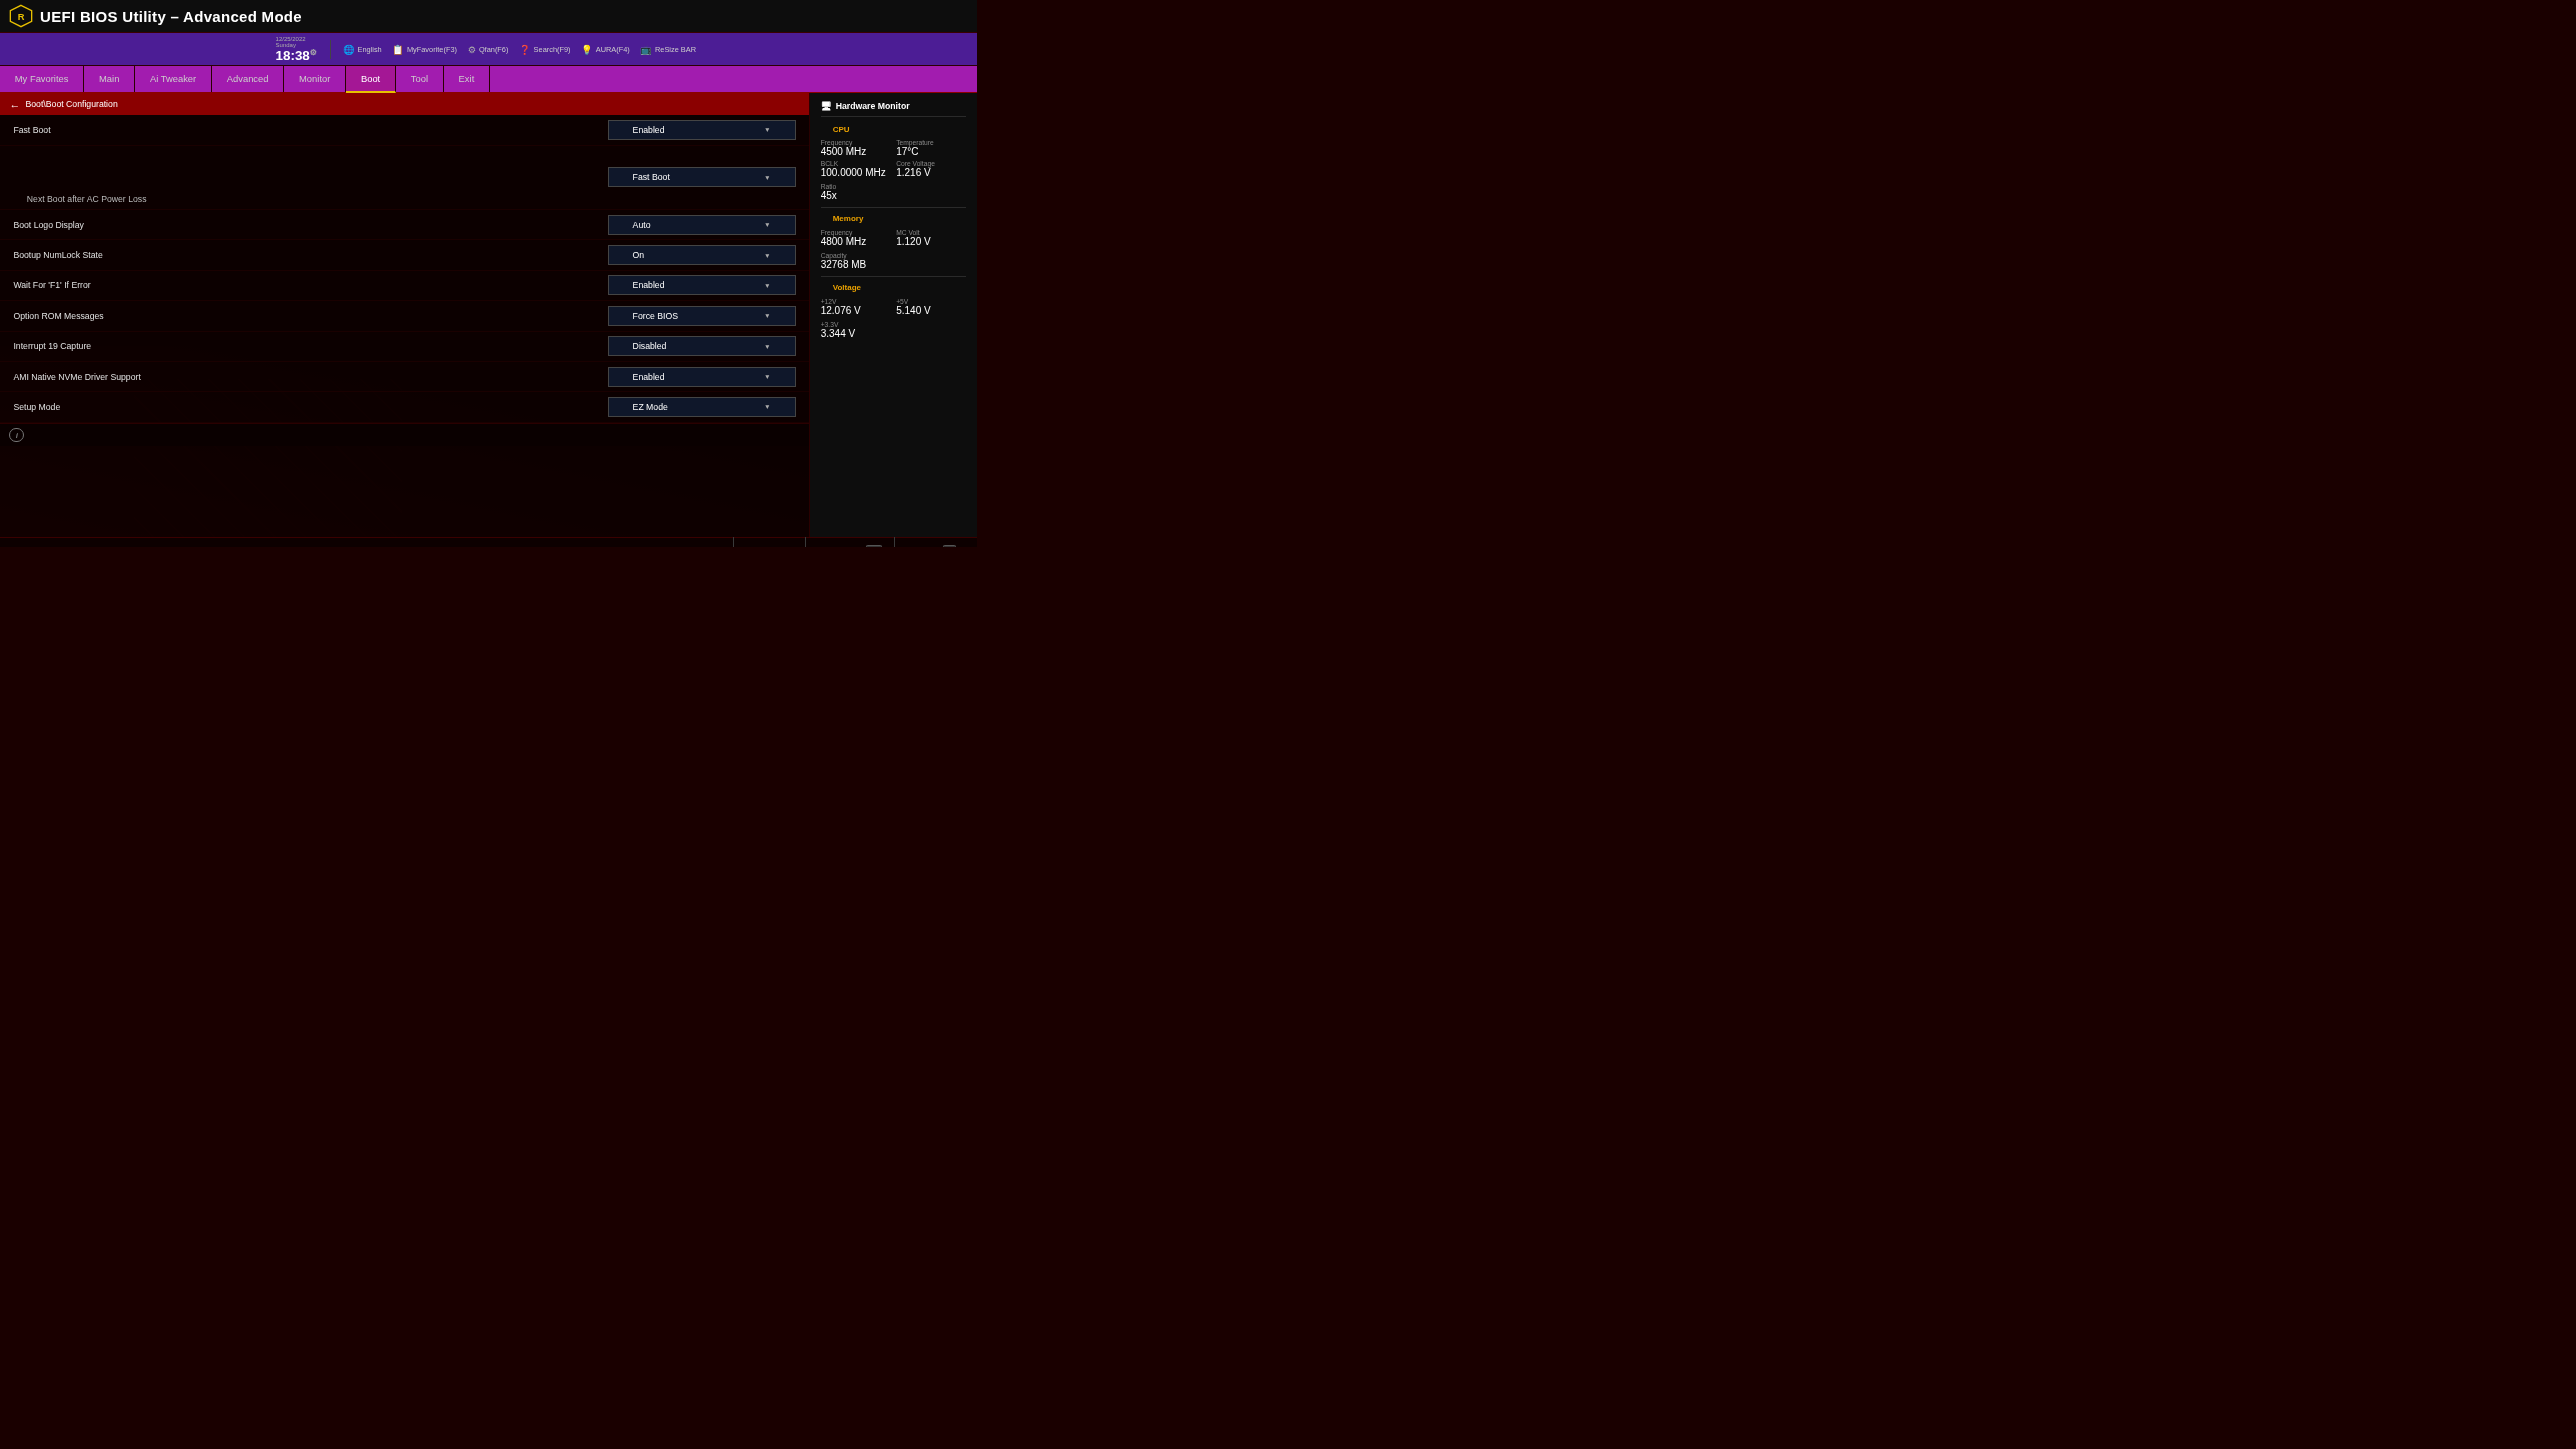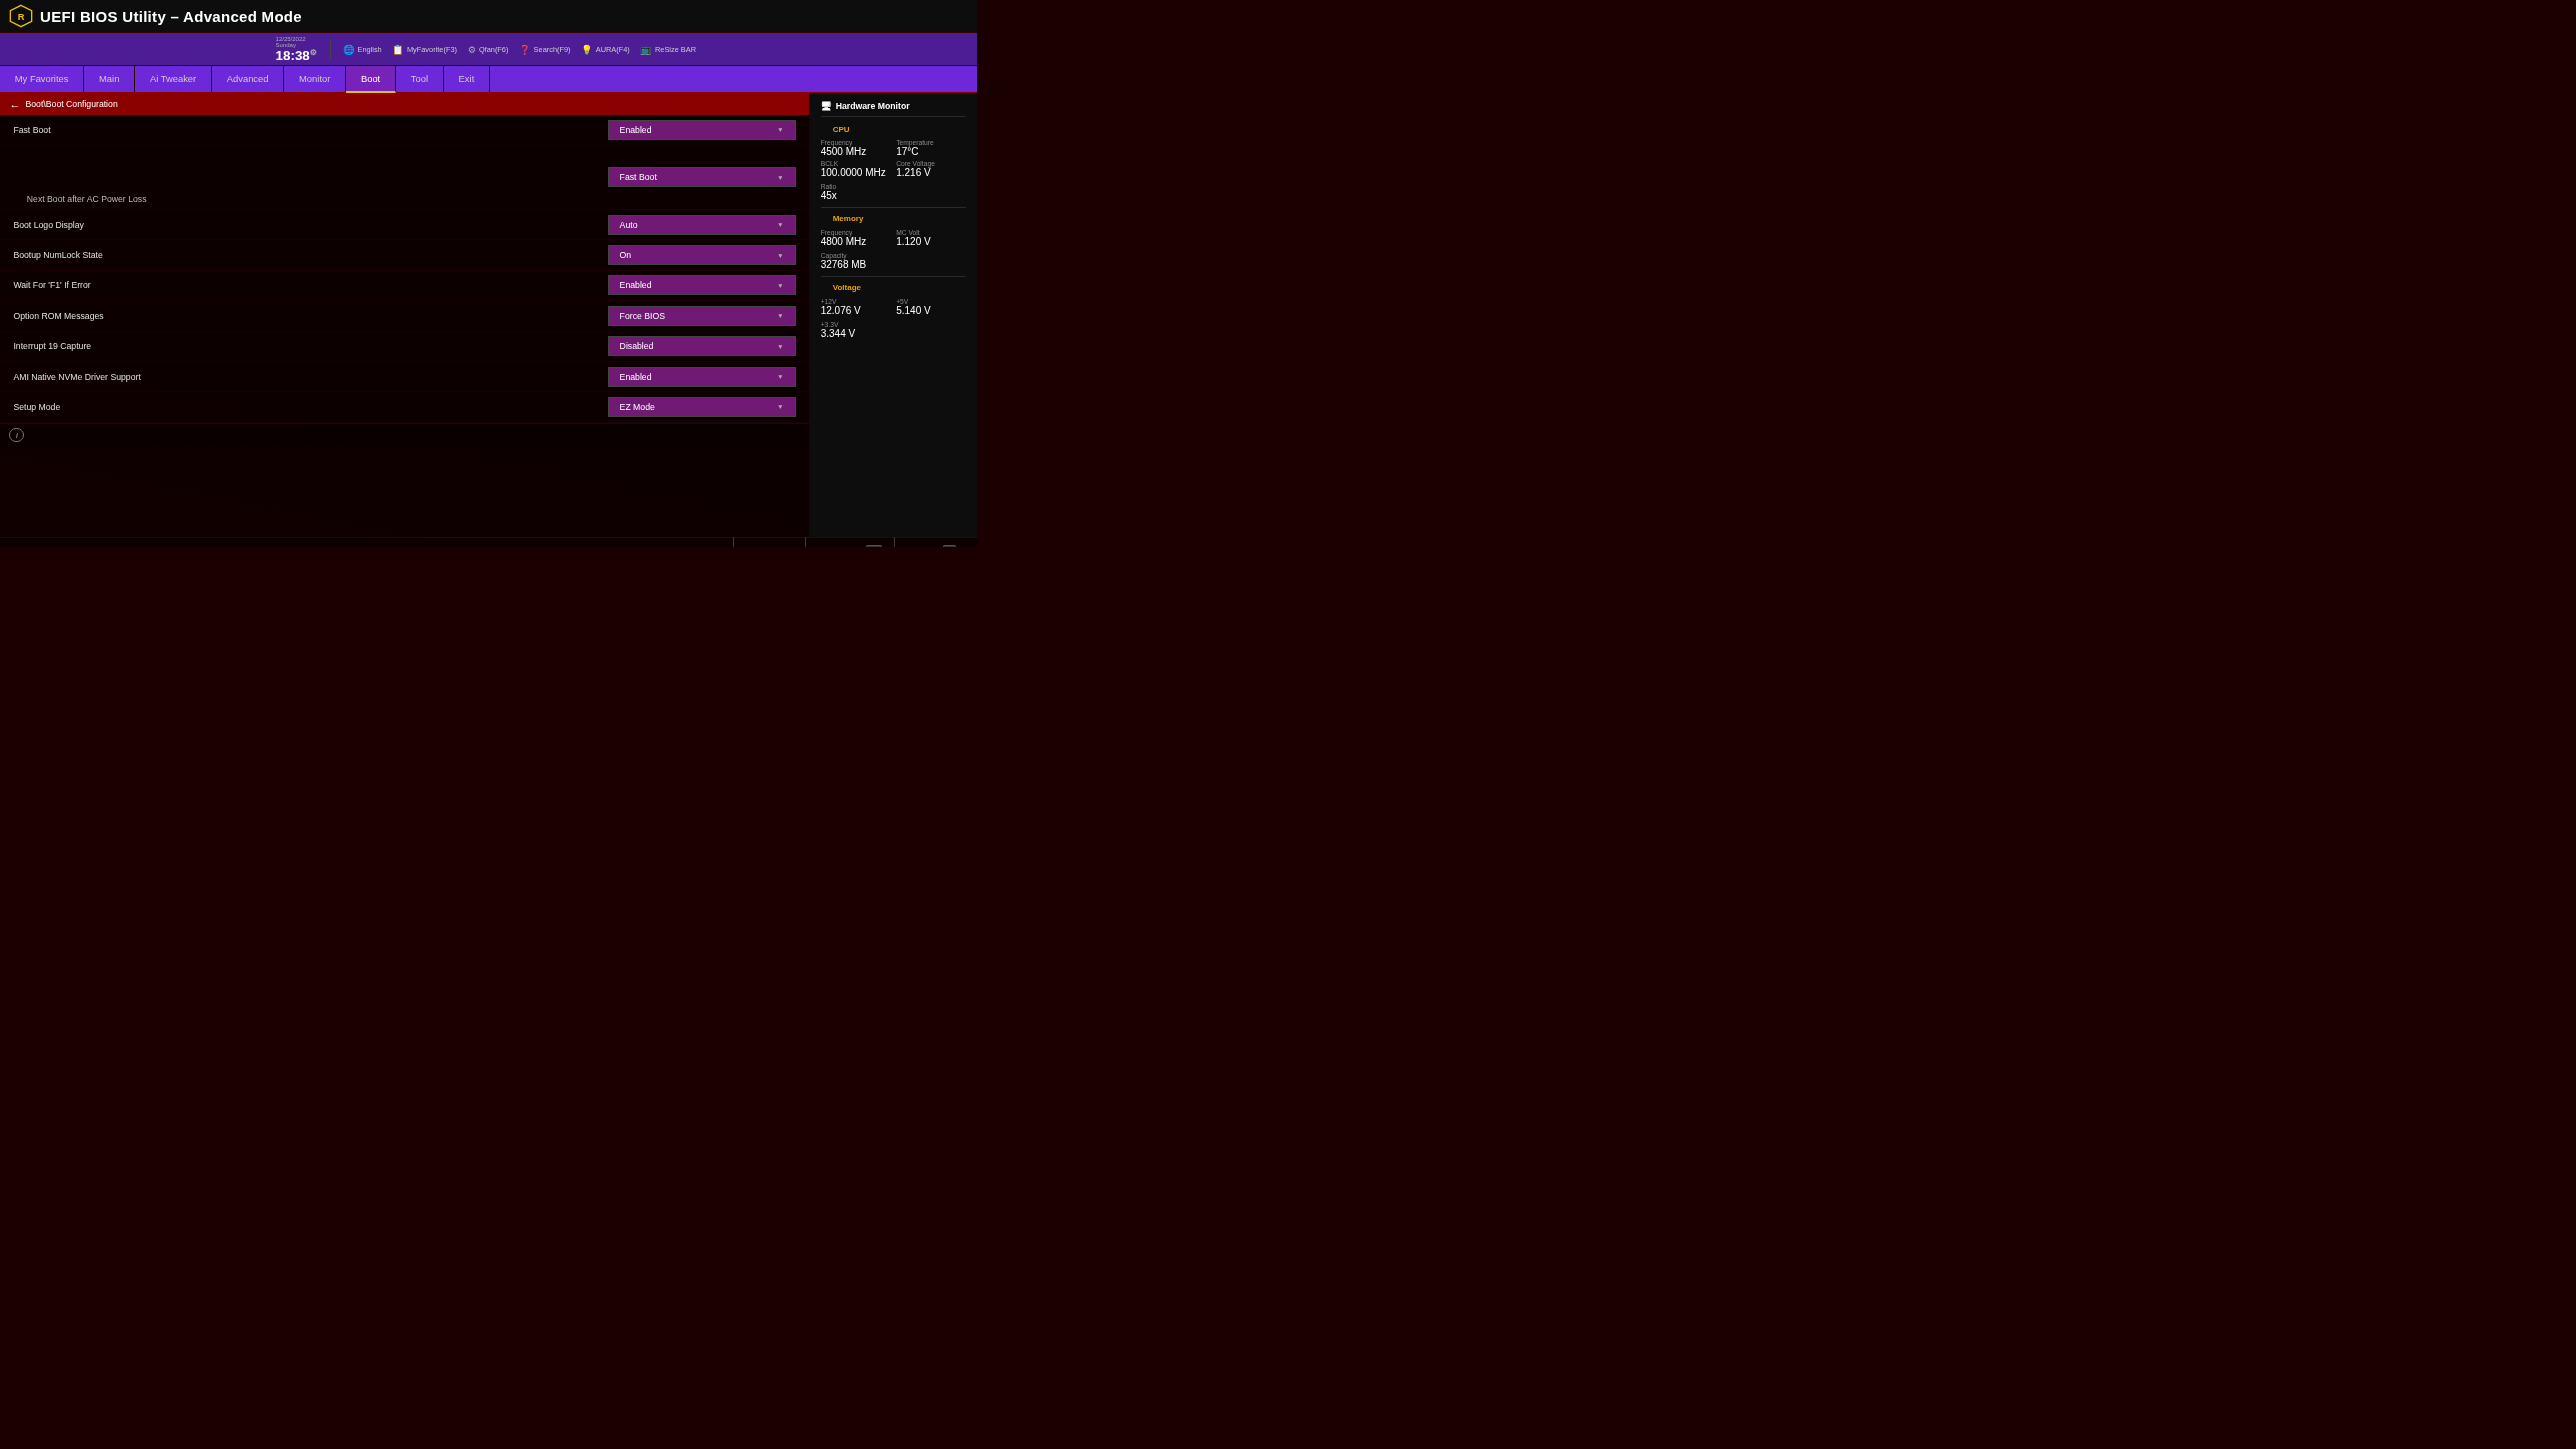--- a/index.html
+++ b/index.html
@@ -129,21 +129,21 @@
       white-space: nowrap;
     }
 
     .toolbar-icon {
       font-size: 9.4px;
       color: #aaa;
     }
 
     
     .nav {
-      background: #6d28d9;
+      background: #a21caf;
       display: flex;
       align-items: stretch;
       border-bottom: 1.3px solid #8b0000;
       position: relative;
       z-index: 10;
     }
 
     .nav-item {
       padding: 6.7px 14.8px;
       font-size: 9.4px;
@@ -216,23 +216,23 @@
 
     .config-label {
       font-size: 8.7px;
       color: #e0e0e0;
     }
 
     .config-dropdown {
       display: flex;
       align-items: center;
       min-width: 188px;
-      background: #701a75;
+      background: #0f172a;
       border: 0.7px solid #444;
-      padding: 4px 11px;
+      padding: 4px 24px;
       cursor: pointer;
       font-size: 8.7px;
       color: #fff;
       justify-content: space-between;
     }
 
     .dropdown-arrow {
       font-size: 6.7px;
       color: #aaa;
     }

